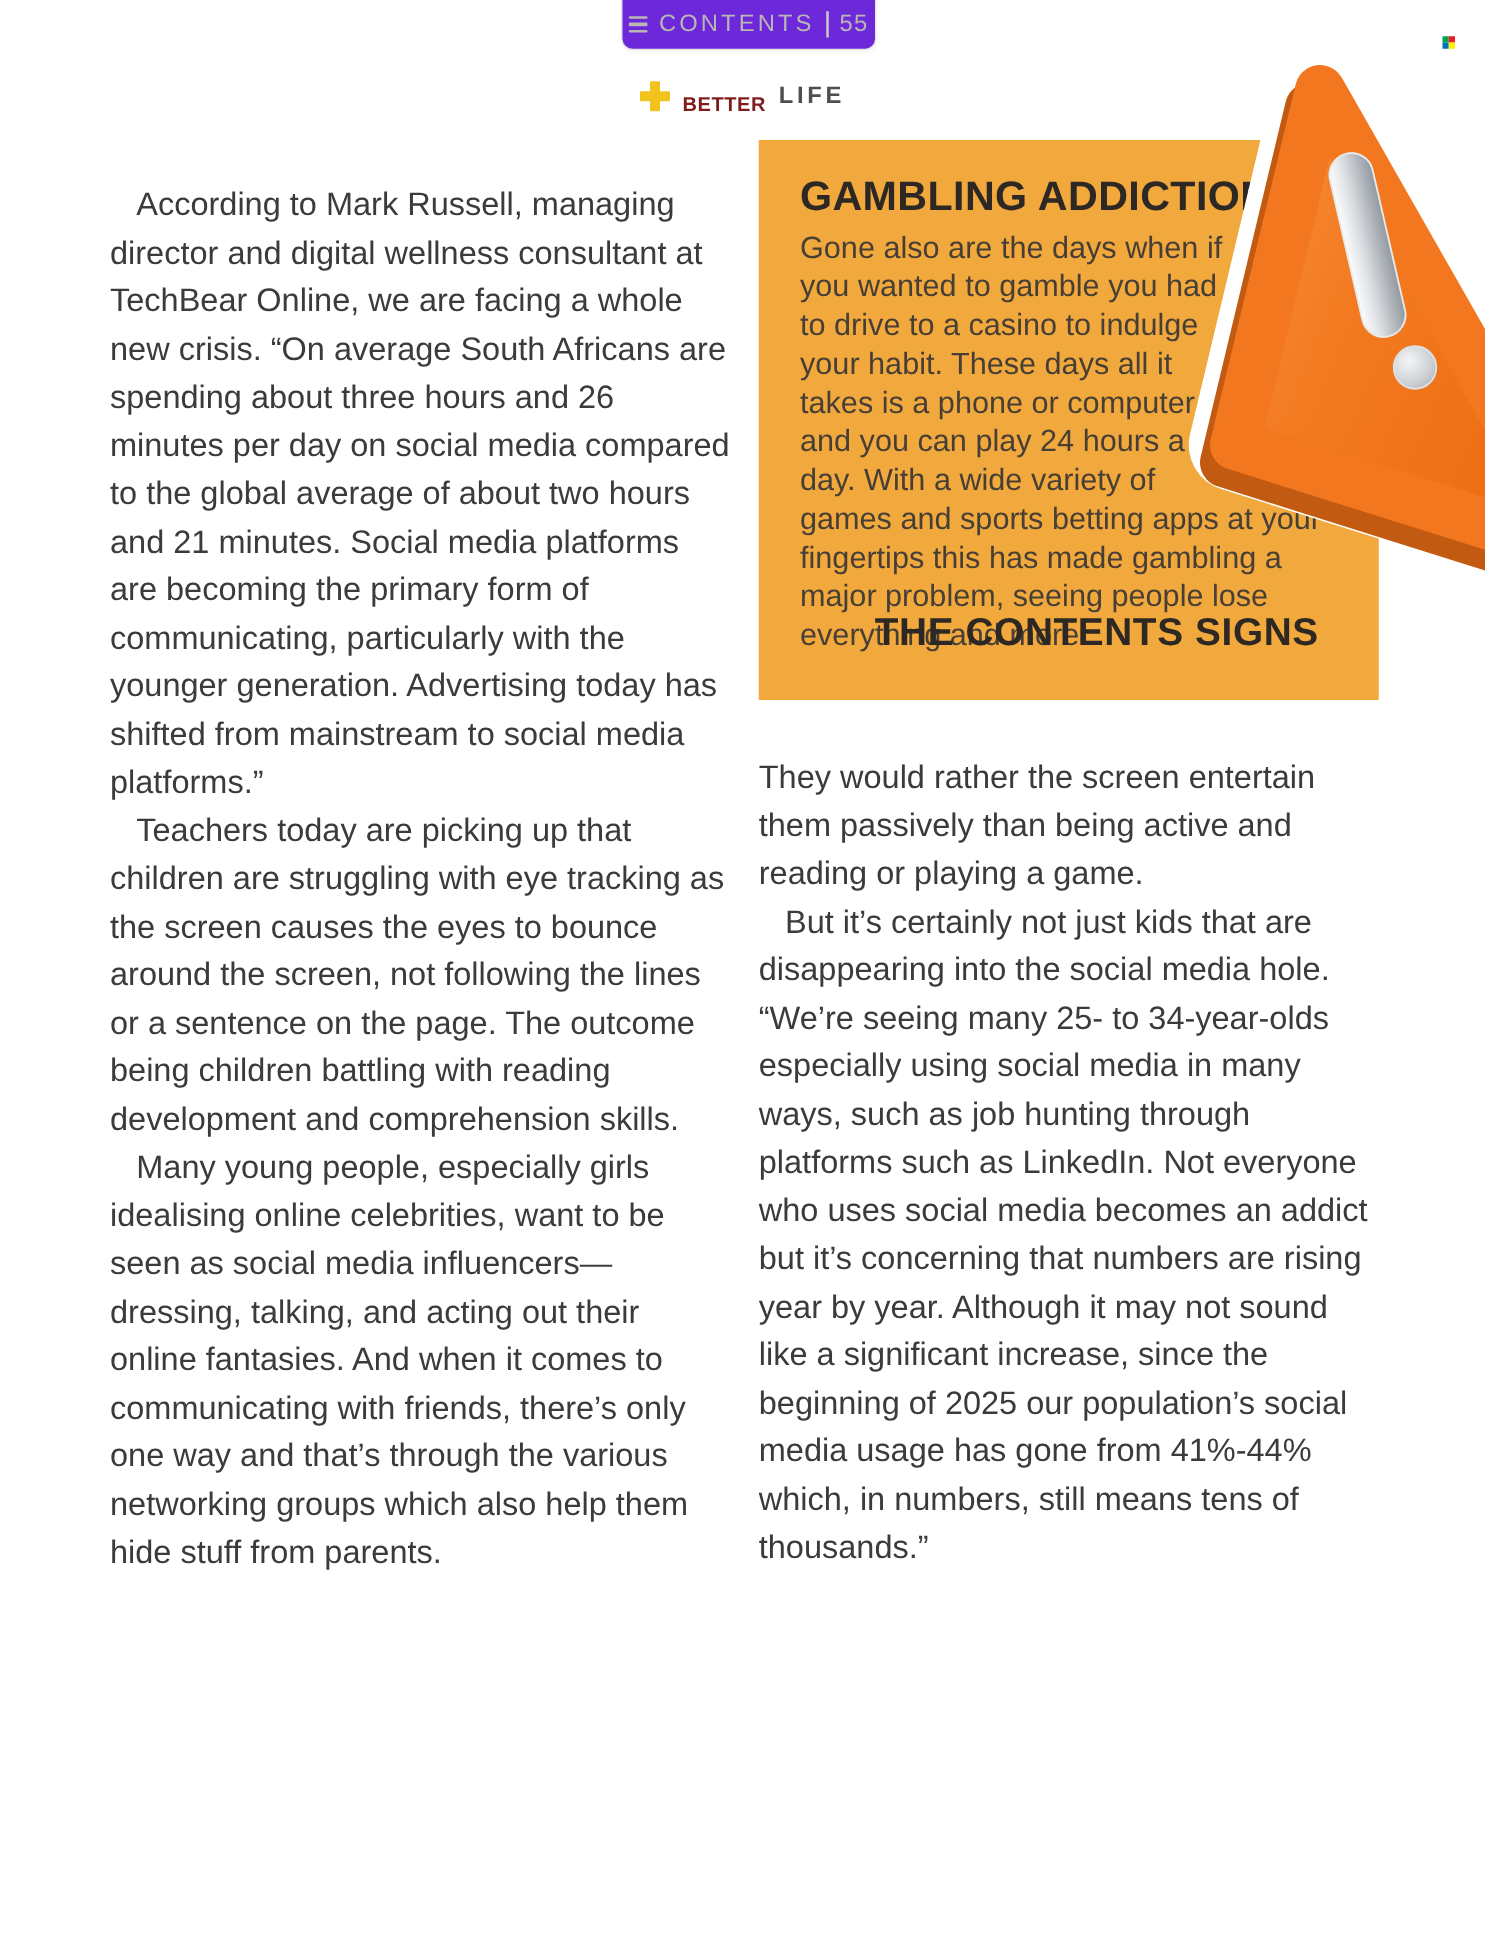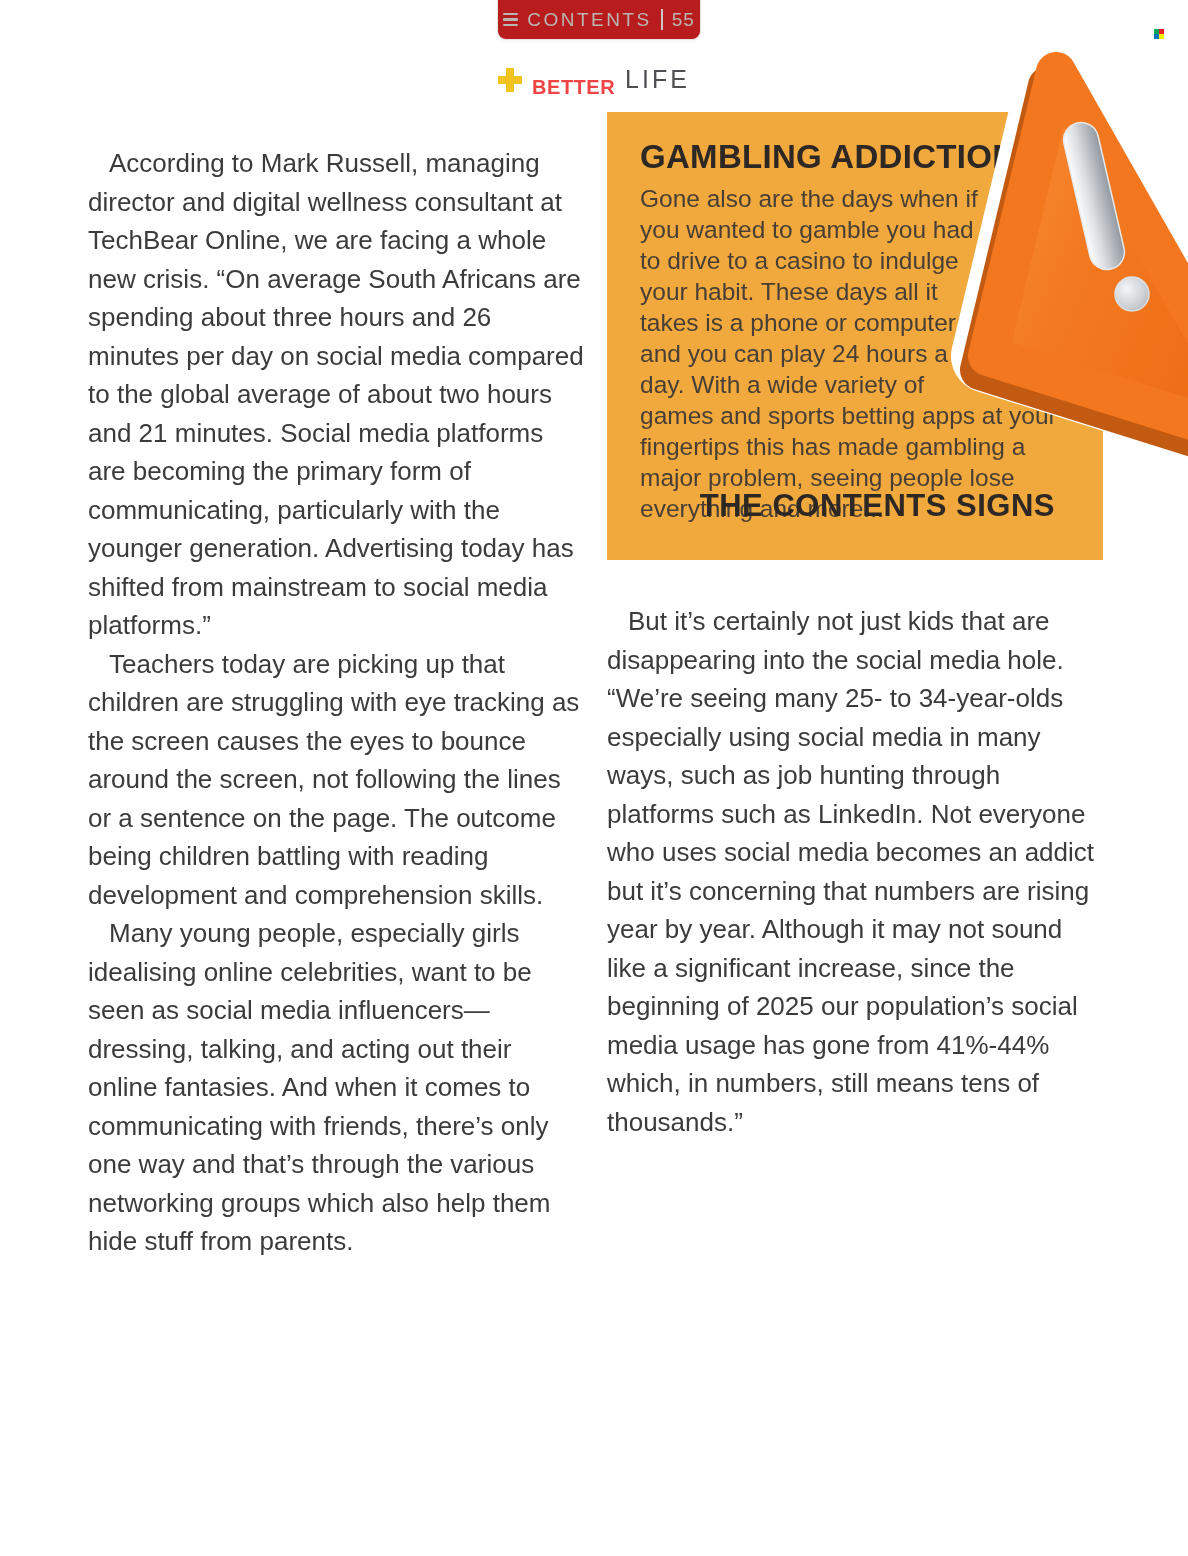--- a/index.html
+++ b/index.html
@@ -4,21 +4,21 @@
 <style>
   html,body { margin:0; padding:0; background:#ffffff; }
   .page {
     position:relative; width:1188px; height:1556px; background:#ffffff;
     overflow:hidden; font-family:"Liberation Sans", sans-serif;
   }
 
   
   .contents-pill {
     position:absolute; left:497px; top:0; width:204px; height:40px;
-    background:#b91c1c; border:1px solid #e7e5e2; border-top:none;
+    background:#6d28d9; border:1px solid #e7e5e2; border-top:none;
     border-radius:0 0 9px 9px; box-shadow:0 1px 4px rgba(0,0,0,.05);
     display:flex; align-items:center; justify-content:center; gap:9px;
     color:#b9b6b3; box-sizing:border-box; cursor:pointer;
   }
   .menu-icon { display:inline-flex; flex-direction:column; gap:3px; }
   .menu-icon i { display:block; width:15px; height:2.5px; background:#b9b6b3; border-radius:1px; }
   .contents-label { font-size:19px; letter-spacing:2.5px; }
   .pill-divider { width:2px; height:21px; background:#cbc8c5; }
   .page-number { font-size:19px; letter-spacing:1px; }
 
@@ -30,22 +30,22 @@
 
   
   .section-title {
     position:absolute; left:0; top:60px; width:100%;
     display:flex; align-items:center; justify-content:center; gap:10px;
   }
   .plus-icon { position:relative; width:24px; height:24px; }
   .plus-icon::before, .plus-icon::after { content:""; position:absolute; background:#F2C31D; border-radius:1px; }
   .plus-icon::before { left:0; top:8px; width:24px; height:8px; }
   .plus-icon::after  { left:8px; top:0; width:8px; height:24px; }
-  .title-bold  { font-size:20px; font-weight:800; color:#ef4444; letter-spacing:.5px;margin-top:16px; }
-  .title-light { font-size:25px; font-weight:400; color:#4e4f53; letter-spacing:3px; }
+  .title-bold  { font-size:16px; font-weight:800; color:#7f1d1d; letter-spacing:.5px;margin-top:16px; }
+  .title-light { font-size:19px; font-weight:700; color:#4e4f53; letter-spacing:3px; }
 
   
   .col-left  { position:absolute; left:88px;  top:144px; width:499px; }
   .col-right { position:absolute; left:607px; top:602px; width:500px; }
   .body-p { margin:0; font-size:26px; line-height:38.5px; color:#3b3b3c; }
   .body-p.indent { text-indent:21px; }
 
   
   .callout {
     position:absolute; left:607px; top:112px; width:496px; height:448px;
@@ -134,16 +134,17 @@
 
     <path d="M114 46 L326 418 L46 330 Z" fill="url(#faceGrad)" stroke="#F3771E" stroke-width="40" stroke-linejoin="round"></path>
 
     <g transform="rotate(-13 152 170)">
       <rect x="134.5" y="95" width="35" height="150" rx="17.5" fill="url(#barGrad)" stroke="#E7E9EB" stroke-width="1.5"></rect>
     </g>
     <circle cx="190" cy="268" r="17" fill="url(#dotGrad)" stroke="#DDE0E3" stroke-width="1.5"></circle>
   </svg>
 
   <div class="col-right">
+      <p class="body-p">They would rather the screen entertain them passively than being active and reading or playing a game.</p>
       <p class="body-p indent">But it’s certainly not just kids that are disappearing into the social media hole. “We’re seeing many 25- to 34-year-olds especially using social media in many ways, such as job hunting through platforms such as LinkedIn. Not everyone who uses social media becomes an addict but it’s concerning that numbers are rising year by year. Although it may not sound like a significant increase, since the beginning of 2025 our population’s social media usage has gone from 41%-44% which, in numbers, still means tens of thousands.”</p>
     </div>
 
 </div>
 
 </body></html>

